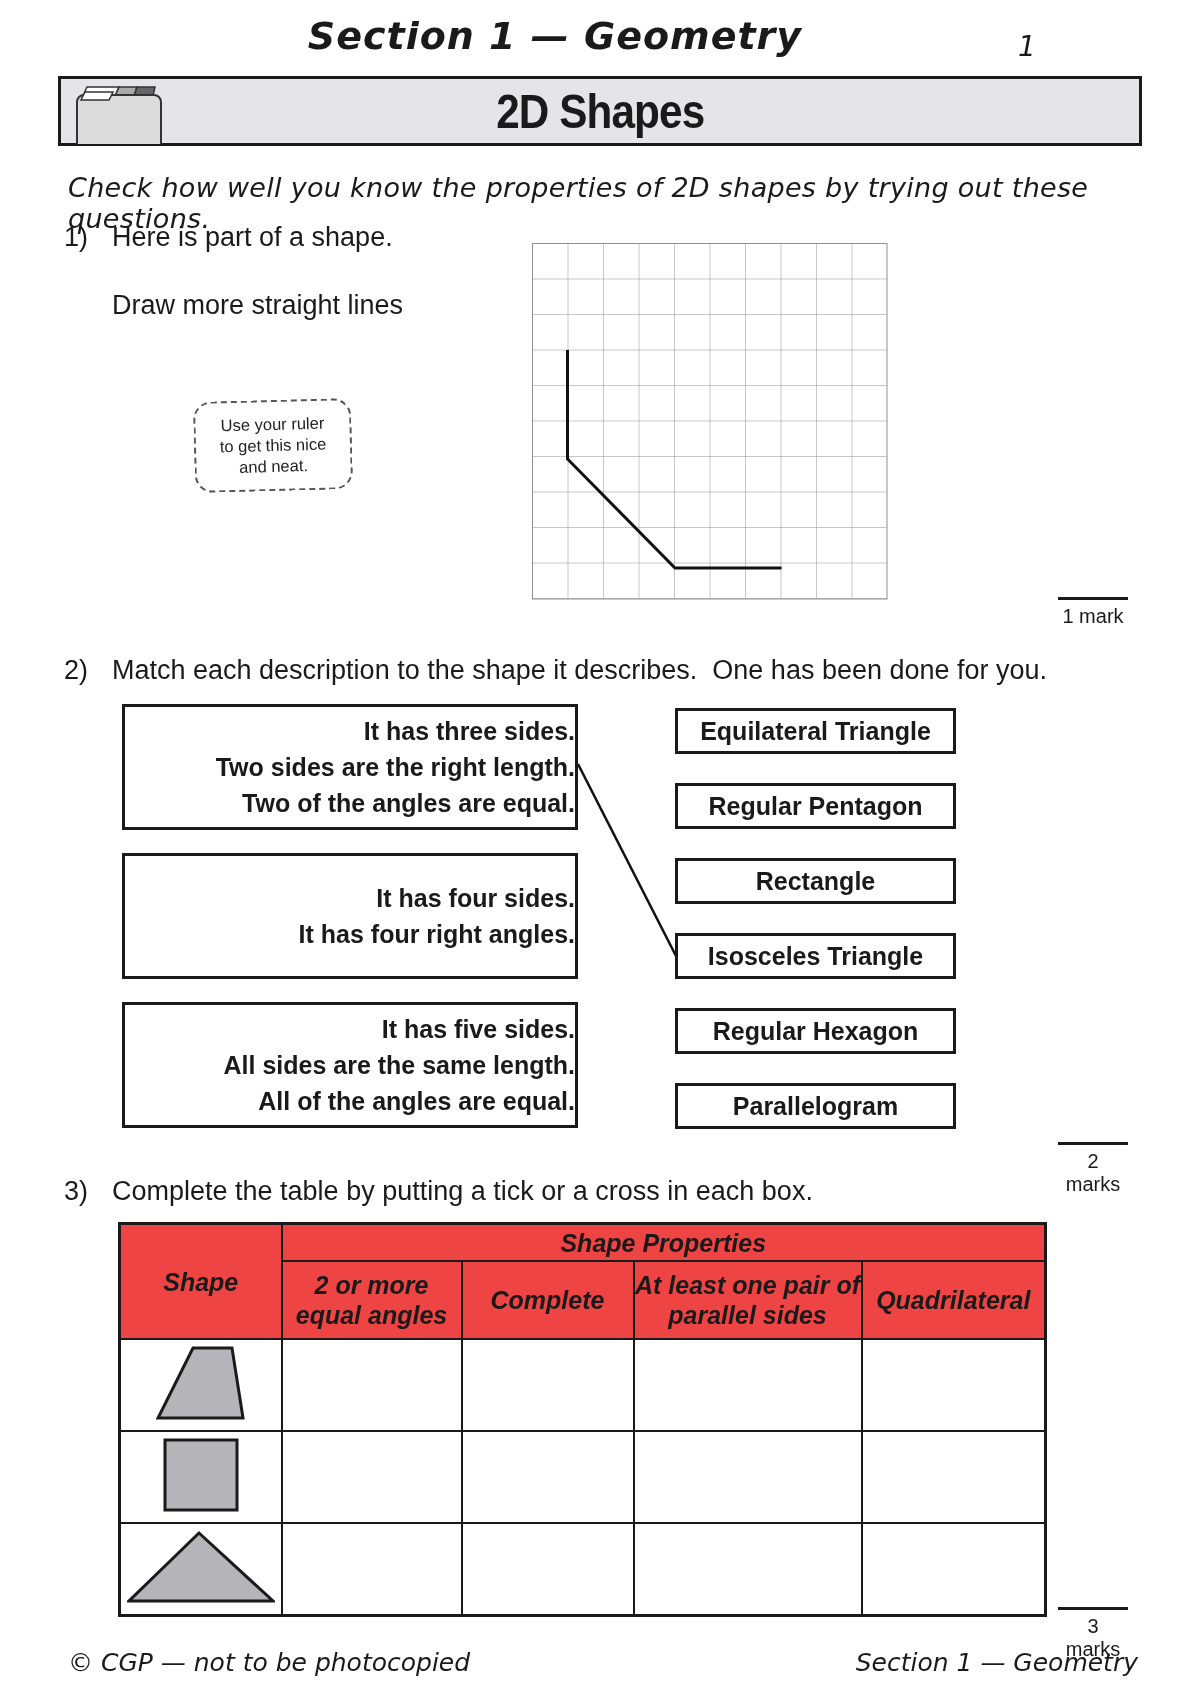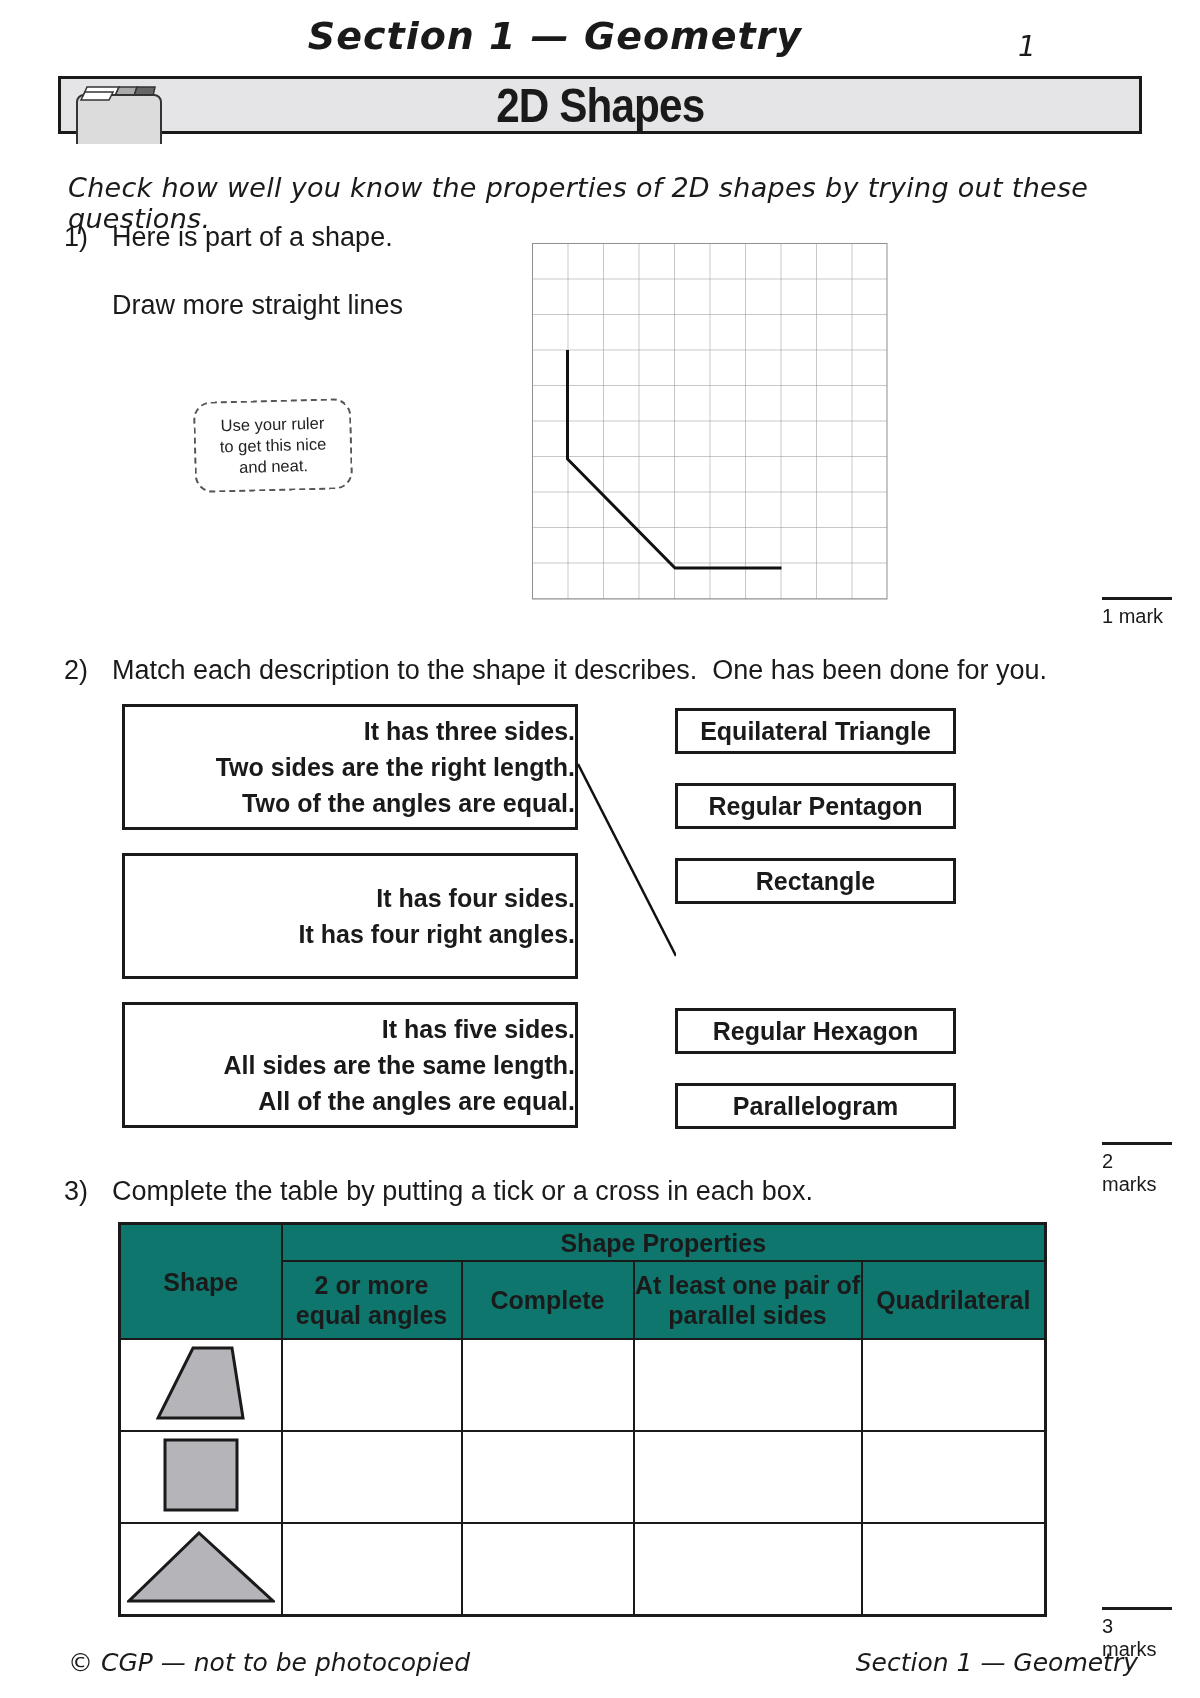--- a/index.html
+++ b/index.html
@@ -13,21 +13,21 @@
   .section-header{
     left:0;top:14px;width:1110px;text-align:center;
     font-family:"DejaVu Sans",sans-serif;font-style:italic;font-weight:bold;
     font-size:38px;letter-spacing:1px;
   }
   .page-number{
     left:1018px;top:30px;font-family:"DejaVu Sans",sans-serif;
     font-style:italic;font-size:28px;
   }
   .title-bar{
-    left:58px;top:76px;width:1084px;height:58px;box-sizing:border-box;
+    left:58px;top:76px;width:1084px;height:70px;box-sizing:border-box;
     border:3px solid #1a1a1a;background:#e5e5e7;
     display:flex;align-items:center;justify-content:center;
   }
   .title-bar .folder{position:absolute;left:8px;top:5px;width:102px;height:60px;}
   .page-title{
     font-weight:bold;font-size:48px;letter-spacing:-1px;
     transform:scaleX(0.88);white-space:nowrap;
   }
   .intro{
     left:68px;top:172px;font-family:"DejaVu Sans",sans-serif;font-style:italic;
@@ -43,21 +43,21 @@
   .q1-instruction{left:112px;top:287px;font-size:27px;line-height:36px;text-align:right;}
   .q1-instruction b{font-weight:bold;}
   .ruler-note{
     left:194px;top:400px;width:158px;box-sizing:border-box;
     border:2px dashed #555;border-radius:18px;padding:12px 8px;
     text-align:center;font-size:16.5px;line-height:21px;color:#222;
     transform:rotate(-1.5deg);background:#fff;
   }
   .grid-svg{left:532px;top:243px;}
 
-  .mark{width:70px;margin-left:44px;}
+  .mark{width:70px;text-align:center;}
   .mark .mark-line{border-top:3px solid #1a1a1a;height:0;}
   .mark .mark-label{font-size:20px;margin-top:5px;}
 
   
   .desc-box{
     left:122px;width:456px;height:126px;box-sizing:border-box;
     border:3px solid #1a1a1a;background:#fff;
     display:flex;flex-direction:column;justify-content:center;
     padding-left:28px;font-weight:bold;font-size:25px;line-height:36px;align-items:flex-end;
   }
@@ -68,21 +68,21 @@
     font-weight:bold;font-size:25px;
   }
   .connector-svg{left:578px;top:761px;}
 
   
   .props-table{
     left:118px;top:1222px;border-collapse:collapse;table-layout:fixed;width:926px;
     border:3px solid #1a1a1a;
   }
   .props-table th,.props-table td{border:2.5px solid #1a1a1a;padding:0;}
-  .props-table th{background:#0f766e;font-weight:bold;font-size:25px;line-height:30px;}
+  .props-table th{background:#ef4444;font-weight:bold;font-size:25px;line-height:30px;font-style:italic;}
   .props-table .group-th{height:35px;}
   .props-table .sub-th{height:76px;}
   .props-table td{height:90px;background:#fff;}
   .shape-cell{text-align:center;vertical-align:middle;}
 
   
   .footer-left{left:68px;top:1648px;font-family:"DejaVu Sans",sans-serif;font-style:italic;font-size:25px;}
   .footer-right{right:62px;top:1648px;font-family:"DejaVu Sans",sans-serif;font-style:italic;font-size:25px;}
 </style>
 </head>
@@ -149,20 +149,21 @@
   </div>
   <div class="abs desc-box" style="top:1002px;">
     <span>It has five sides.</span>
     <span>All sides are the same length.</span>
     <span>All of the angles are equal.</span>
   </div>
 
   <div class="abs shape-box" style="top:708px;">Equilateral Triangle</div>
   <div class="abs shape-box" style="top:783px;">Regular Pentagon</div>
   <div class="abs shape-box" style="top:858px;">Rectangle</div>
+  <div class="abs shape-box" style="top:933px;">Isosceles Triangle</div>
   <div class="abs shape-box" style="top:1008px;">Regular Hexagon</div>
   <div class="abs shape-box" style="top:1083px;">Parallelogram</div>
 
   <svg class="abs connector-svg" width="98" height="198" viewBox="0 0 98 198">
     <line x1="0" y1="3" x2="98" y2="195" stroke="#111" stroke-width="2.5"></line>
   </svg>
 
   <div class="abs mark" style="left:1058px;top:1142px;">
     <div class="mark-line"></div>
     <div class="mark-label">2 marks</div>

